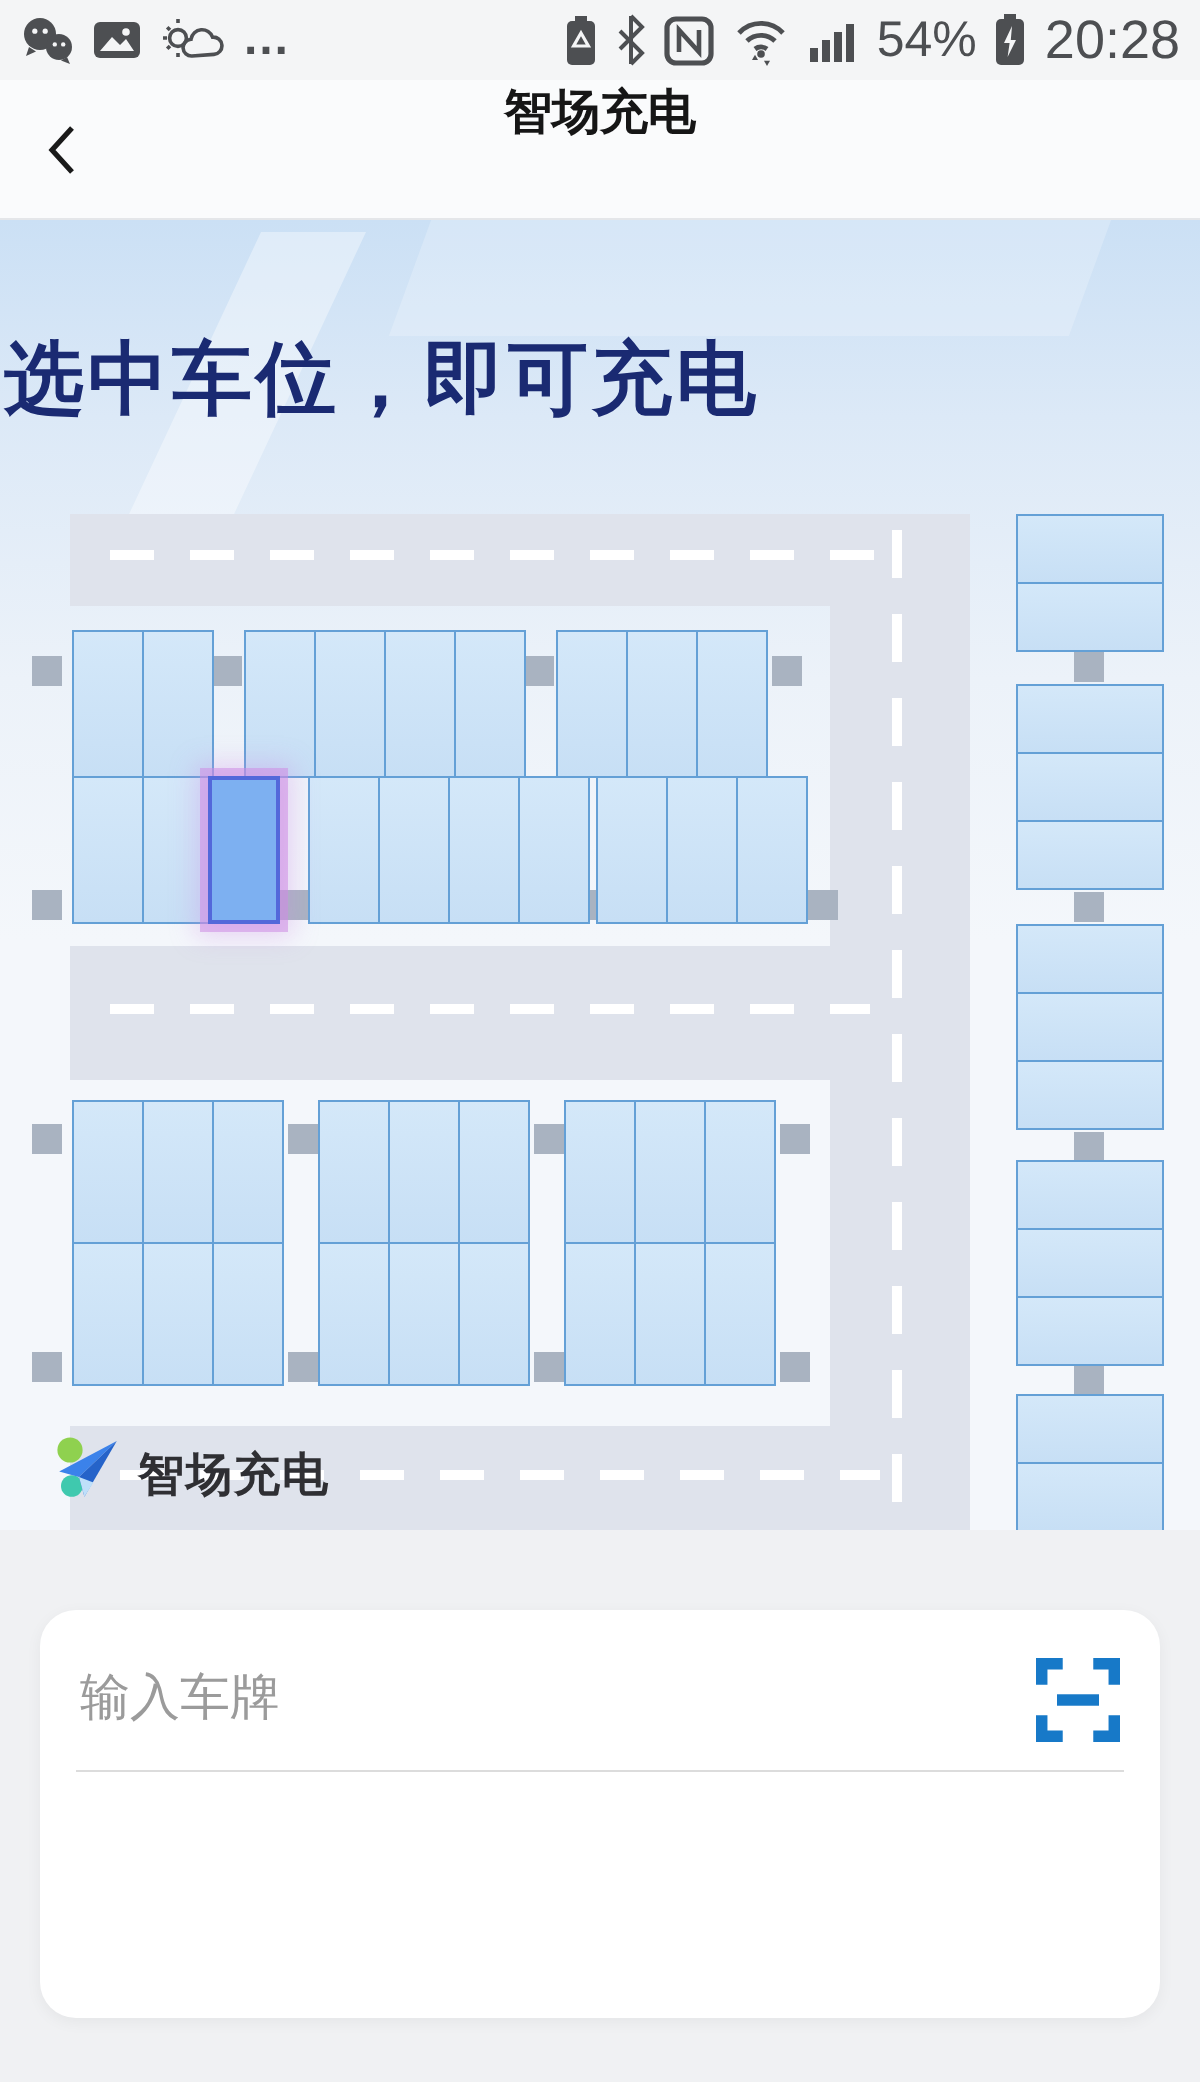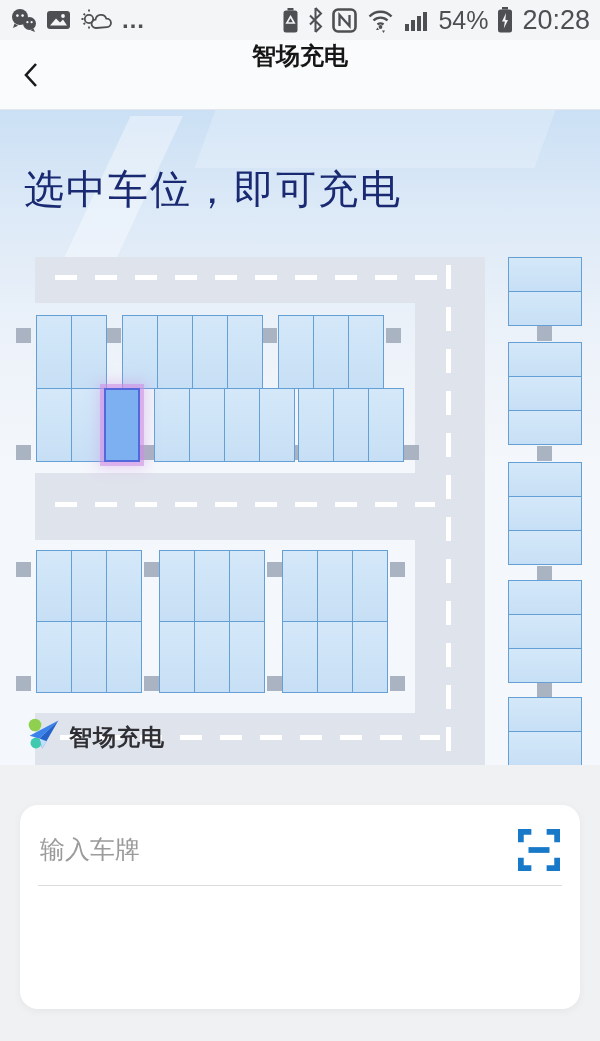--- a/index.html
+++ b/index.html
@@ -23,21 +23,21 @@
   .nav-title{width:100%;text-align:center;font-family:"Liberation Serif",serif;
              font-size:24px;font-weight:700;color:#161616;}
 
   
   .hero-map{position:absolute;left:0;top:110px;width:600px;height:655px;overflow:hidden;
             background:linear-gradient(180deg,#cbe0f5 0%,#dcE9f7 15%,#ecf2f9 35%,#f4f7fb 55%,#f4f7fb 100%);}
   .hero-shape1{position:absolute;left:58px;top:6px;width:125px;height:155px;
                background:rgba(255,255,255,0.38);clip-path:polygon(58% 0,100% 0,42% 100%,0 100%);}
   .hero-shape2{position:absolute;left:205px;top:0;width:340px;height:58px;
                background:rgba(255,255,255,0.22);transform:skewX(-20deg);}
-  .hero-headline{position:absolute;left:24px;top:52px;margin:0;font-size:40px;font-weight:400;
+  .hero-headline{position:absolute;left:2px;top:52px;margin:0;font-size:40px;font-weight:700;
                  letter-spacing:2px;color:#1a2a72;}
   #map-canvas{position:absolute;left:0;top:0;width:600px;height:655px;}
   .road{position:absolute;background:#dfe3ec;}
   .dash-h{position:absolute;height:5px;
           background:repeating-linear-gradient(90deg,#ffffff 0,#ffffff 22px,transparent 22px,transparent 40px);}
   .dash-v{position:absolute;width:5px;
           background:repeating-linear-gradient(180deg,#ffffff 0,#ffffff 24px,transparent 24px,transparent 42px);}
   .pillar{position:absolute;width:15px;height:15px;background:#a9b3c1;z-index:1;}
   .spot{position:absolute;box-sizing:border-box;z-index:2;
         background:linear-gradient(180deg,#d4e8f9,#c7dff5);border:1px solid #64a0d6;}

